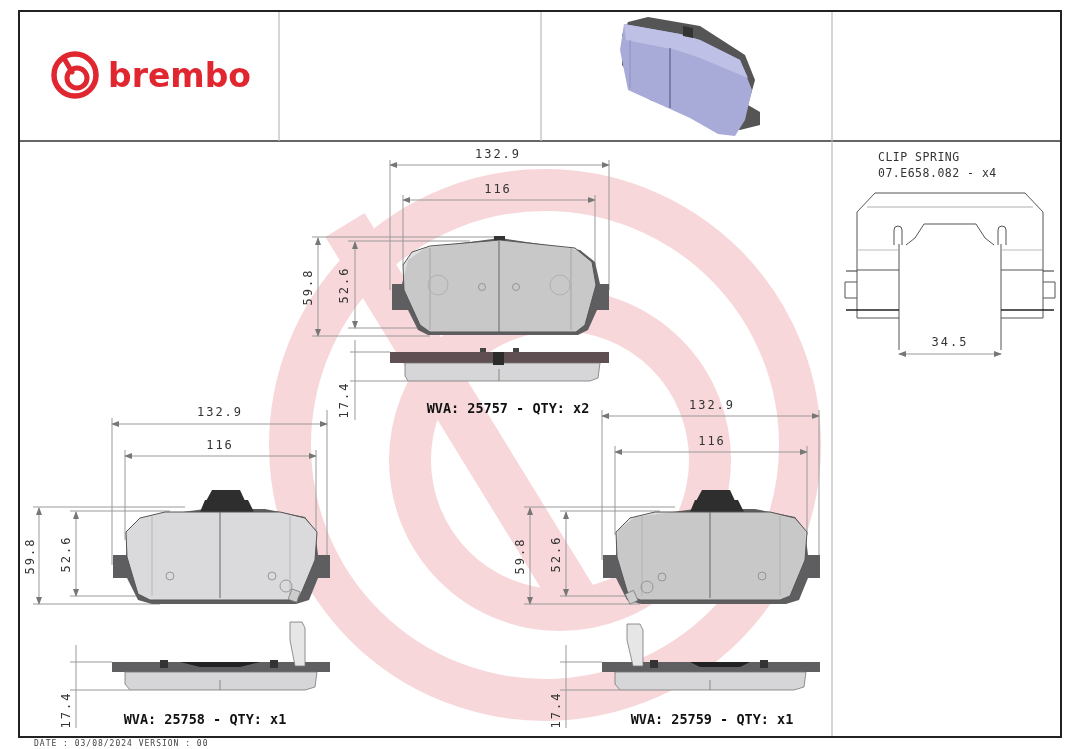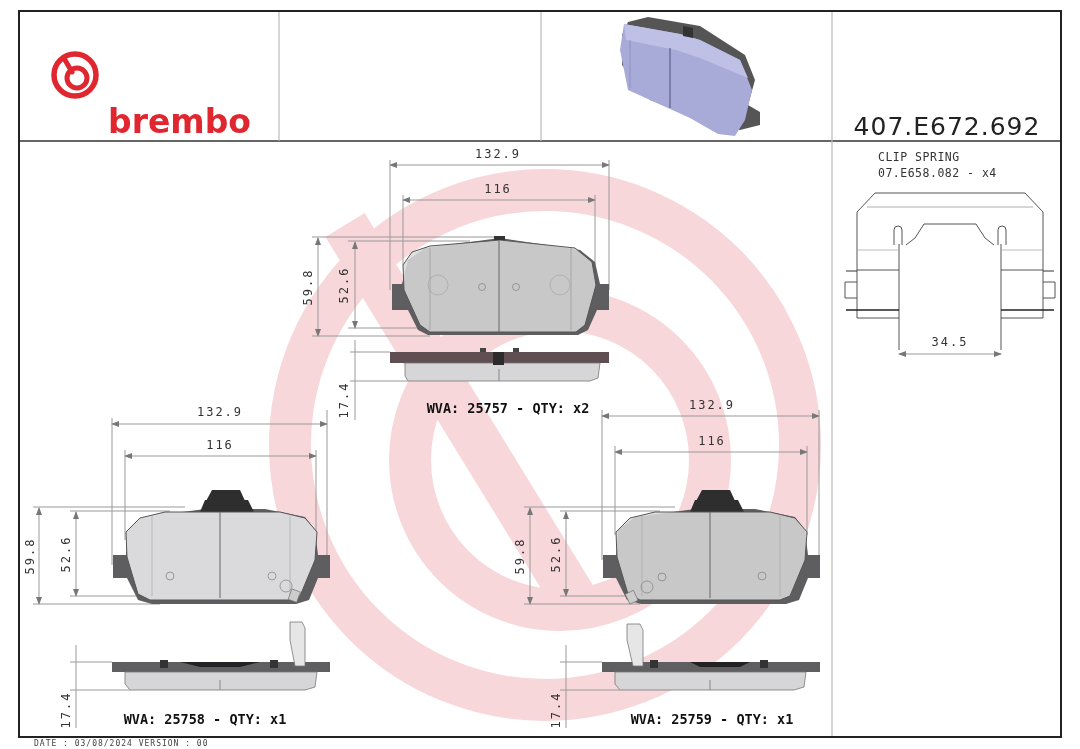--- a/index.html
+++ b/index.html
@@ -2,21 +2,21 @@
 <html><head>
 <meta charset="utf-8">
 <style>
   html, body { margin:0; padding:0; background:#ffffff; }
   body { width:1080px; height:749px; position:relative; overflow:hidden;
          font-family:"DejaVu Sans", sans-serif; }
   #sheet { position:absolute; left:0; top:0; width:1080px; height:749px; }
   .frame { position:absolute; left:18px; top:10px; width:1044px; height:728px;
            border:2px solid #222; box-sizing:border-box; }
   .hdr-cell { position:absolute; top:10px; height:131px; display:flex;
-              align-items:flex-end; justify-content:center; box-sizing:border-box; }
+              align-items:center; justify-content:center; box-sizing:border-box; }
   .part-no { font-family:"Liberation Sans", sans-serif; font-weight:bold;
              font-size:40px; letter-spacing:2px; color:#111; word-spacing:12px; }
   .ref-no { font-family:"DejaVu Sans", sans-serif; font-size:25px; color:#222; letter-spacing:1px; }
   .logo-text { font-family:"DejaVu Sans", sans-serif; font-weight:bold; font-size:33px;
                color:#e0262f; letter-spacing:0px; margin-left:6px; }
   .footer { position:absolute; left:34px; top:739px; font-family:"DejaVu Sans Mono", monospace;
             font-size:8px; color:#444; letter-spacing:1px; }
   svg text { font-family:"DejaVu Sans Mono", monospace; }
   .dim { font-size:12px; fill:#333; letter-spacing:2px; }
   .wva { font-family:"DejaVu Sans Mono", monospace; font-weight:bold; font-size:13.5px; fill:#111; }
@@ -218,18 +218,15 @@
       <text class="dim" x="950" y="346" text-anchor="middle">34.5</text>
     </g>
   </svg>
 
   <div class="frame"></div>
 
   <div class="hdr-cell" style="left:20px;width:259px;">
     <span style="display:inline-block;width:54px;"></span>
     <span class="logo-text">brembo</span>
   </div>
-  <div class="hdr-cell" style="left:832px;width:230px;">
-    <span class="ref-no">407.E672.692</span>
-  </div>
 
   <div class="footer">DATE : 03/08/2024 VERSION : 00</div>
 </div>
 
 </body></html>

